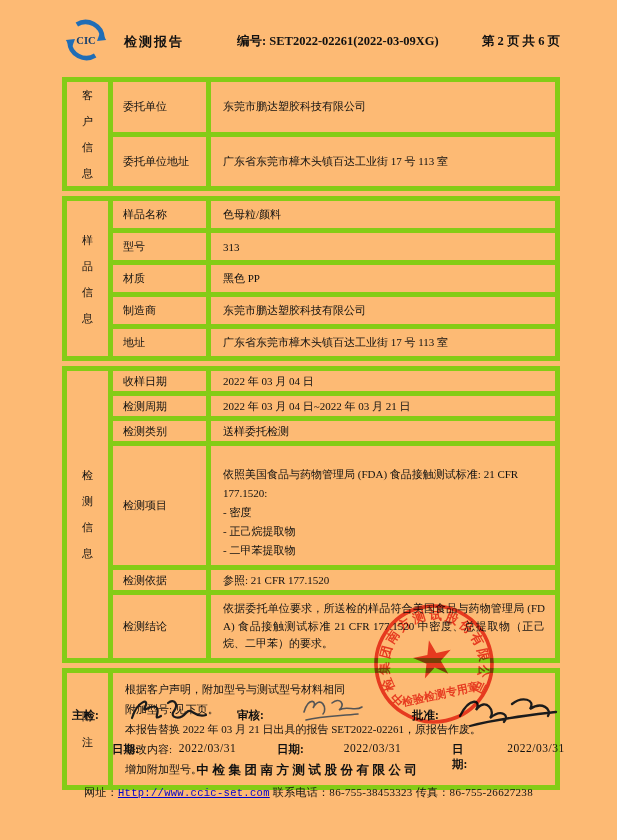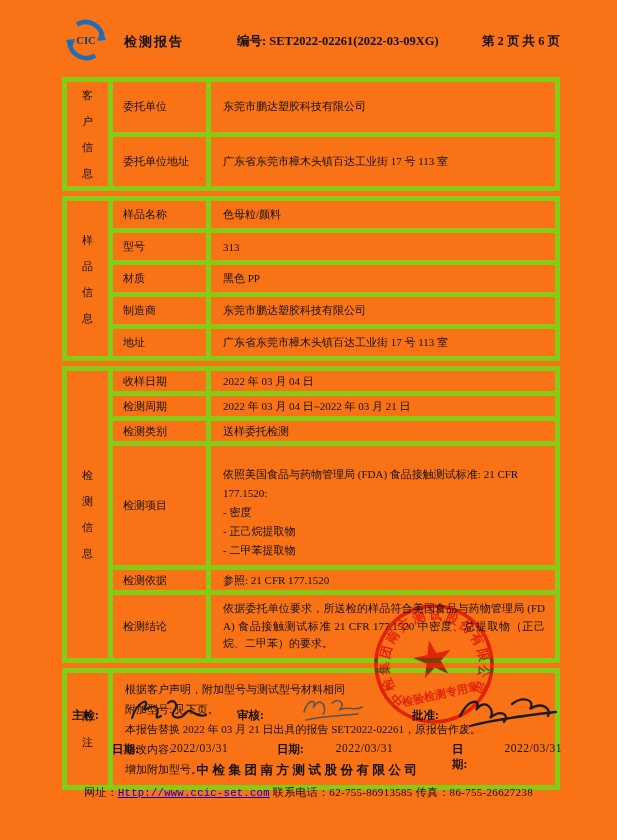--- a/index.html
+++ b/index.html
@@ -1,19 +1,19 @@
 <!DOCTYPE html>
 <html><head>
 <meta charset="utf-8">
 <style>
   * { margin:0; padding:0; box-sizing:border-box; }
   html,body { background:#888; }
   .page {
     position:relative; width:617px; height:840px; margin:0 auto;
-    background:#f97316; overflow:hidden;
+    background:#fdba74; overflow:hidden;
     font-family:"Liberation Serif","DejaVu Serif",serif;
     color:#111;
   }
   
   .hdr { position:absolute; left:62px; top:16px; width:498px; height:48px; }
   .logo { position:absolute; left:2px; top:2px; width:44px; height:44px; }
   .hdr-title { position:absolute; left:62px; top:17px; font-size:13px; font-weight:bold; letter-spacing:2px; }
   .hdr-no { position:absolute; left:175px; top:17px; font-size:12.5px; font-weight:bold; white-space:nowrap; }
   .hdr-page { position:absolute; right:0px; top:17px; font-size:12.5px; font-weight:bold; white-space:nowrap; }
   
@@ -30,21 +30,21 @@
   
   .stamp {
     position:absolute; left:368px; top:598px; width:132px; height:132px;
     transform:rotate(-12deg); opacity:.9; mix-blend-mode:multiply; pointer-events:none;
   }
   
   .sig-label { position:absolute; font-size:11.5px; font-weight:bold; }
   .sig-svg { position:absolute; }
   .date-item { position:absolute; top:742px; font-size:11.5px; display:flex; }
   .date-item .dl { font-weight:bold;margin-left:40px; }
-  .date-item .dv { margin-left:32px; letter-spacing:.5px; }
+  .date-item .dv { margin-left:40px; letter-spacing:.5px; }
   
   .footer { position:absolute; left:0; right:0; top:762px; text-align:center; }
   .f-company { font-size:12.5px; font-weight:bold; letter-spacing:3.5px; }
   .f-line { font-size:11px; margin-top:6px; letter-spacing:.3px; }
   .f-url { color:#0000cc; text-decoration:underline; font-family:"Liberation Mono","DejaVu Sans Mono",monospace; font-size:10.5px; }
 </style>
 </head>
 <body>
 
 <div class="page">
@@ -209,18 +209,18 @@
       <textPath href="#sealArc" startOffset="2" textLength="208" lengthAdjust="spacing">中检集团南方测试股份有限公司</textPath>
     </text>
     <polygon points="65,41 69.5,54.9 84,54.8 72.2,63.3 76.8,77.2 65,68.6 53.2,77.2 57.8,63.3 46,54.8 60.5,54.9" fill="#e63c2f"></polygon>
     <text x="65" y="99" text-anchor="middle" font-size="11" font-weight="bold" fill="#e63c2f">检验检测专用章</text>
   </svg>
 
   <div class="footer">
     <div class="f-company">中检集团南方测试股份有限公司</div>
     <div class="f-line">
       <span>网址：</span><a href="#" class="f-url">Http://www.ccic-set.com</a>
-      <span>联系电话：62-755-86913585</span>
+      <span>联系电话：86-755-38453323</span>
       <span>传真：86-755-26627238</span>
     </div>
   </div>
 
 </div>
 
 </body></html>

